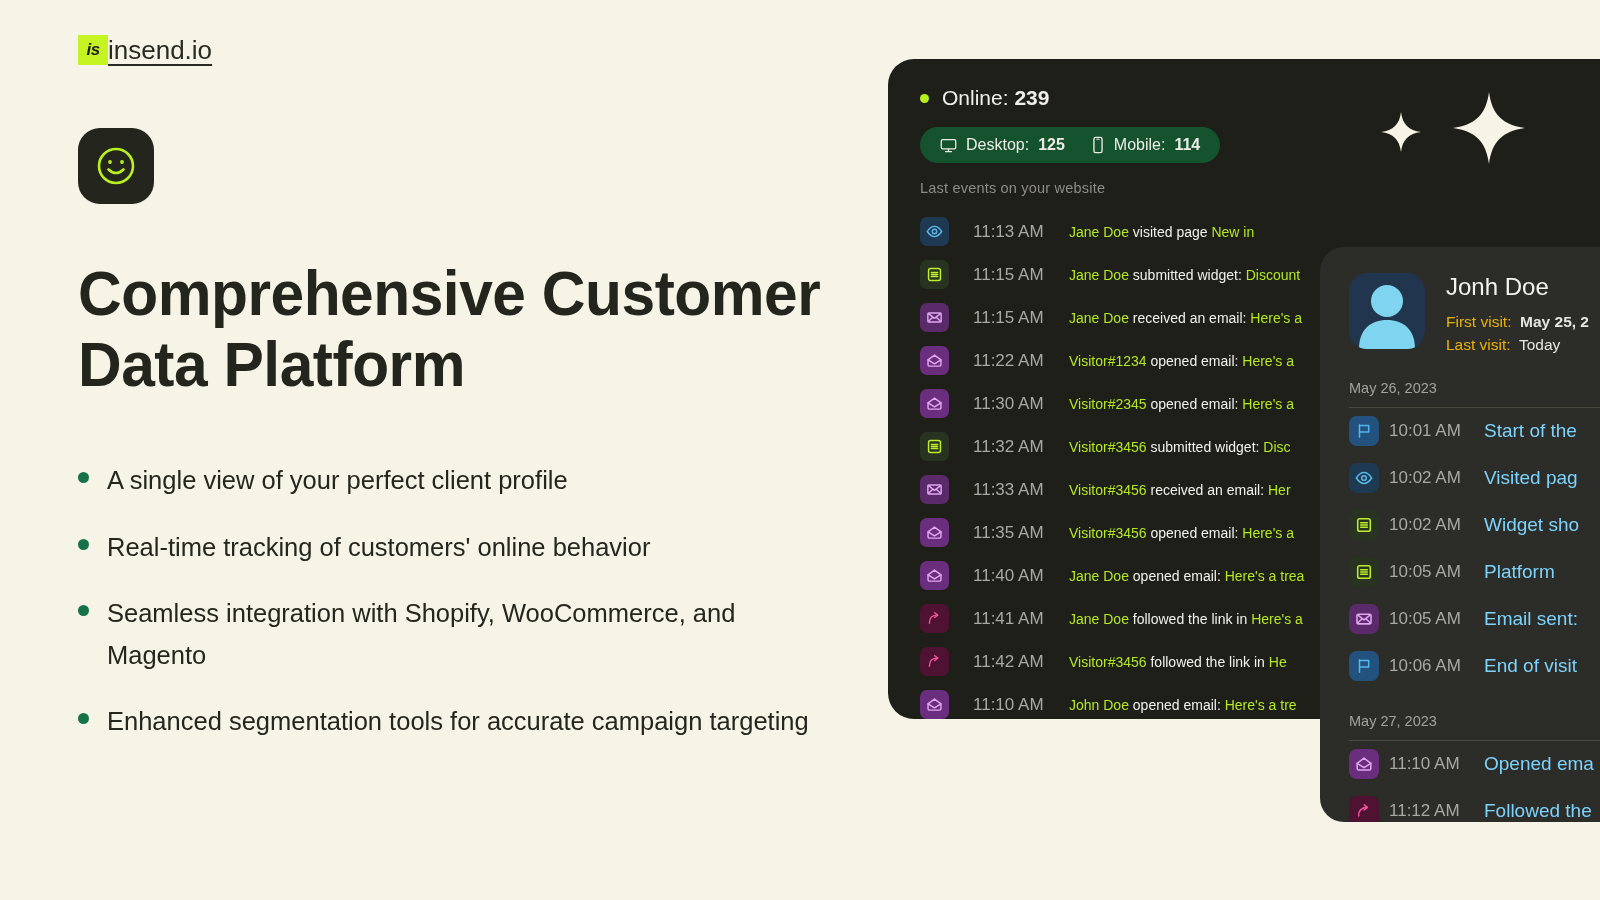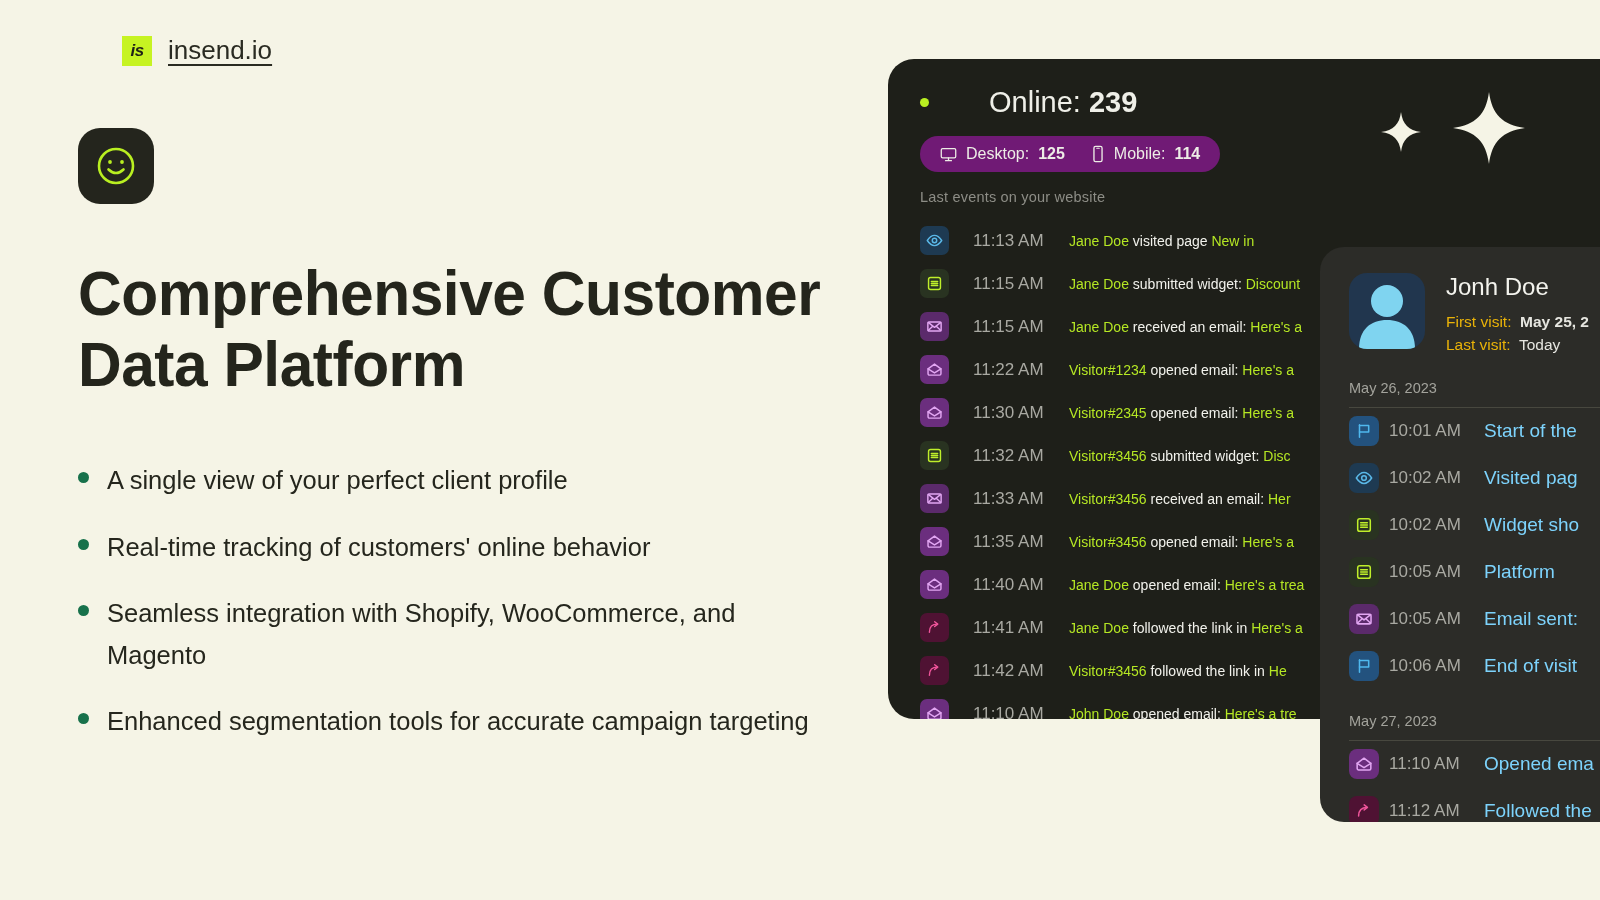--- a/index.html
+++ b/index.html
@@ -16,23 +16,21 @@
     position: relative;
     color: #22231B;
   }
 
   
   .brand {
     position: absolute;
     left: 78px;
     top: 35px;
     display: flex;
-    align-items: center;
-    gap: 16px;
-    margin-left: 44px;
+    gap: 0;
   }
   .brand-mark {
     width: 30px;
     height: 30px;
     background: #C6F322;
     display: flex;
     align-items: center;
     justify-content: center;
     font-weight: bold;
     font-style: italic;
@@ -125,33 +123,32 @@
     align-items: center;
     gap: 13px;
   }
   .online-dot {
     width: 9px;
     height: 9px;
     border-radius: 50%;
     background: #B9EF21;
   }
   .online-label {
-    font-size: 29px;
+    font-size: 21px;
     color: #EFEFE8;
     font-weight: 400;
-    margin-left: 47px;
   }
   .online-label b { font-weight: 700; }
 
   .device-pill {
     margin-top: 17px;
     display: inline-flex;
     align-items: center;
     gap: 10px;
-    background: #701a75;
+    background: #14532d;
     border-radius: 100px;
     padding: 9px 20px;
     font-size: 16px;
     color: #EDEDE6;
   }
   .device-pill .seg {
     display: inline-flex;
     align-items: center;
     gap: 9px;
   }

